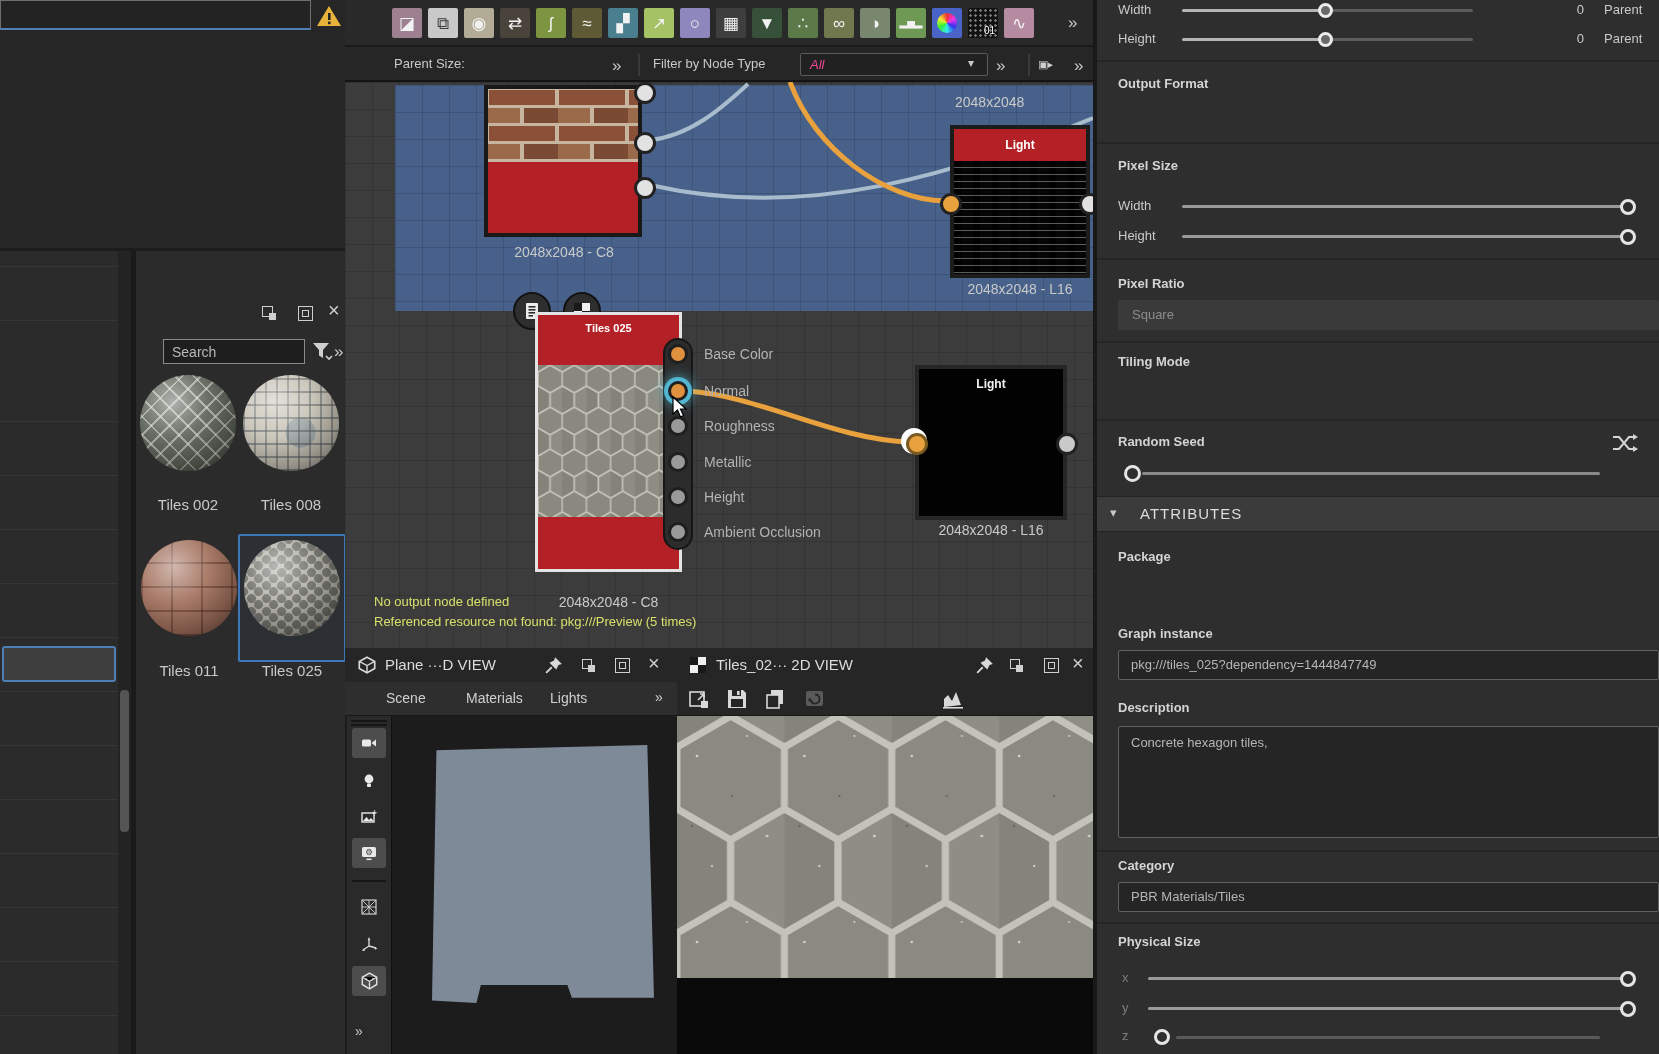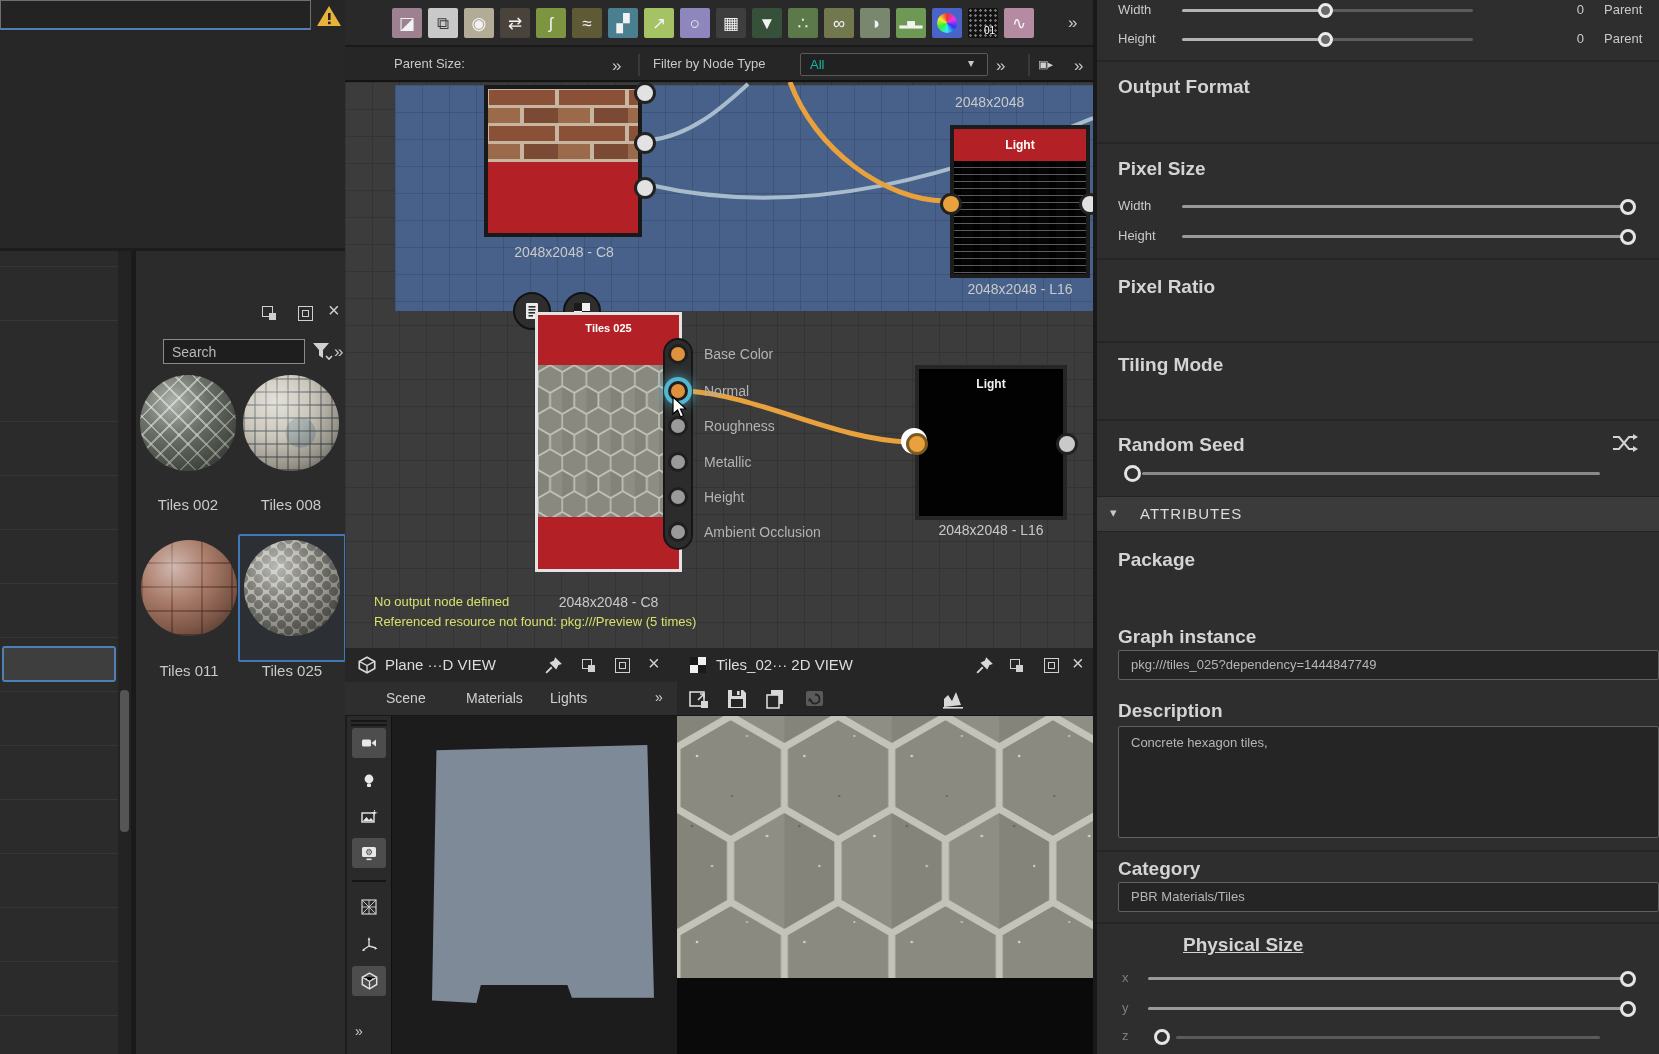--- a/index.html
+++ b/index.html
@@ -1,20 +1,20 @@
 <!DOCTYPE html>
 <html><head>
 <meta charset="utf-8">
 <style>
   html,body{margin:0;padding:0;background:#161616;}
   #app{position:relative;width:1659px;height:1054px;overflow:hidden;background:#262626;
        font-family:"Liberation Sans",sans-serif;color:#c9c9c9;}
   .abs{position:absolute;}
   .lbl{font-size:13px;color:#c9c9c9;white-space:nowrap;}
-  .seclbl{font-size:19px;font-weight:bold;color:#d4d4d4;white-space:nowrap;}
+  .seclbl{font-size:13px;font-weight:bold;color:#d4d4d4;white-space:nowrap;}
   .more{color:#c9c9c9;font-size:17px;line-height:1;}
   .xicon{color:#cfcfcf;font-size:20px;line-height:1;}
   svg{display:block;}
 
   
   #rename-input{left:0;top:0;width:311px;height:30px;background:#232323;border:1px solid #6f6f6f;
       border-bottom:2px solid #4f7fb5;color:#ddd;font-size:14px;padding:0 6px;box-sizing:border-box;}
   #warn-icon{left:316px;top:4px;}
   #left-mid{left:0;top:33px;width:345px;height:215px;background:#272727;}
   #left-div{left:0;top:248px;width:345px;height:3px;background:#1c1c1c;}
@@ -67,21 +67,21 @@
       background:conic-gradient(#e33,#e3e,#33e,#3ee,#3e3,#ee3,#e33);}
   #ti16{font-size:10px;color:#fff;align-items:flex-end;justify-content:flex-end;padding:0 3px 2px 0;box-sizing:border-box;
       background-image:radial-gradient(circle,#777 1px,transparent 1.5px);background-size:5px 5px;background-position:0 0;}
   #gt1-more{left:1068px;top:14px;}
   #gtoolbar2{left:345px;top:47px;width:748px;height:35px;background:#262626;border-bottom:2px solid #141414;box-sizing:border-box;}
   #parent-size-lbl{left:394px;top:56px;}
   #gt2-more1{left:612px;top:57px;}
   .vdiv{width:2px;height:22px;background:#3a3a3a;top:54px;}
   #filter-lbl{left:653px;top:56px;}
   #filter-dd{left:800px;top:53px;width:188px;height:23px;background:#212121;border:1px solid #5a5a5a;border-radius:2px;box-sizing:border-box;}
-  #filter-val{left:810px;top:57px;font-size:13px;color:#14b8a6;}
+  #filter-val{left:810px;top:57px;font-size:13px;color:#ec4899;font-style:italic;}
   #filter-chev{left:968px;top:56px;color:#c9c9c9;font-size:12px;}
   #gt2-more2{left:996px;top:57px;}
   #link-icon{left:1038px;top:58px;width:26px;height:14px;color:#cfcfcf;font-size:11px;letter-spacing:-1px;}
   #gt2-more3{left:1074px;top:57px;}
 
   #graph{left:345px;top:82px;width:748px;height:566px;background:#3c3c3c;
       background-image:linear-gradient(rgba(0,0,0,0.13) 1px,transparent 1px),linear-gradient(90deg,rgba(0,0,0,0.13) 1px,transparent 1px);
       background-size:27px 27px;overflow:hidden;}
   #bluebox{position:absolute;left:50px;top:3px;width:698px;height:226px;background:#47618a;
       background-image:linear-gradient(rgba(0,0,0,0.12) 1px,transparent 1px),linear-gradient(90deg,rgba(0,0,0,0.12) 1px,transparent 1px);
@@ -506,20 +506,23 @@
   <div class="abs seclbl" style="left:1118px;top:158px;">Pixel Size</div>
   <div class="abs lbl" style="left:1118px;top:198px;">Width</div>
   <div class="track" style="left:1182px;top:205px;width:452px;"></div>
   <div class="hring" style="left:1620px;top:199px;"></div>
   <div class="abs lbl" style="left:1118px;top:228px;">Height</div>
   <div class="track" style="left:1182px;top:235px;width:452px;"></div>
   <div class="hring" style="left:1620px;top:229px;"></div>
 
   <div class="sep" style="top:258px;"></div>
   <div class="abs seclbl" style="left:1118px;top:276px;">Pixel Ratio</div>
+  <div class="gbox" style="top:300px;">
+      <span>Square</span>
+    </div>
 
   <div class="sep" style="top:341px;"></div>
   <div class="abs seclbl" style="left:1118px;top:354px;">Tiling Mode</div>
 
   <div class="sep" style="top:419px;"></div>
   <div class="abs seclbl" style="left:1118px;top:434px;">Random Seed</div>
   <svg class="abs" style="left:1612px;top:432px;" width="26" height="22" viewBox="0 0 26 22">
     <path d="M1 5h6l10 12h5M1 17h6l10-12h5" stroke="#d4d4d4" stroke-width="2" fill="none"></path>
     <polygon points="21,2 26,5 21,8" fill="#d4d4d4"></polygon>
       <polygon points="21,14 26,17 21,20" fill="#d4d4d4"></polygon>
@@ -543,21 +546,21 @@
       <span>Concrete hexagon tiles,</span>
     </div>
 
   <div class="sep" style="top:850px;"></div>
   <div class="abs seclbl" style="left:1118px;top:858px;">Category</div>
   <div class="abox" style="top:882px;">
       <span>PBR Materials/Tiles</span>
     </div>
 
   <div class="sep" style="top:922px;"></div>
-  <div class="abs seclbl" style="left:1183px;top:934px;text-decoration:underline;">Physical Size</div>
+  <div class="abs seclbl" style="left:1118px;top:934px;">Physical Size</div>
   <div class="axlbl" style="top:970px;">x</div>
   <div class="track" style="left:1148px;top:977px;width:480px;"></div>
   <div class="hring" style="left:1620px;top:971px;"></div>
   <div class="axlbl" style="top:1000px;">y</div>
   <div class="track" style="left:1148px;top:1007px;width:480px;"></div>
   <div class="hring" style="left:1620px;top:1001px;"></div>
   <div class="axlbl" style="top:1028px;">z</div>
   <div class="track" style="left:1176px;top:1036px;width:424px;background:#5a5a5a;"></div>
   <div class="hring" style="left:1154px;top:1029px;"></div>
 

